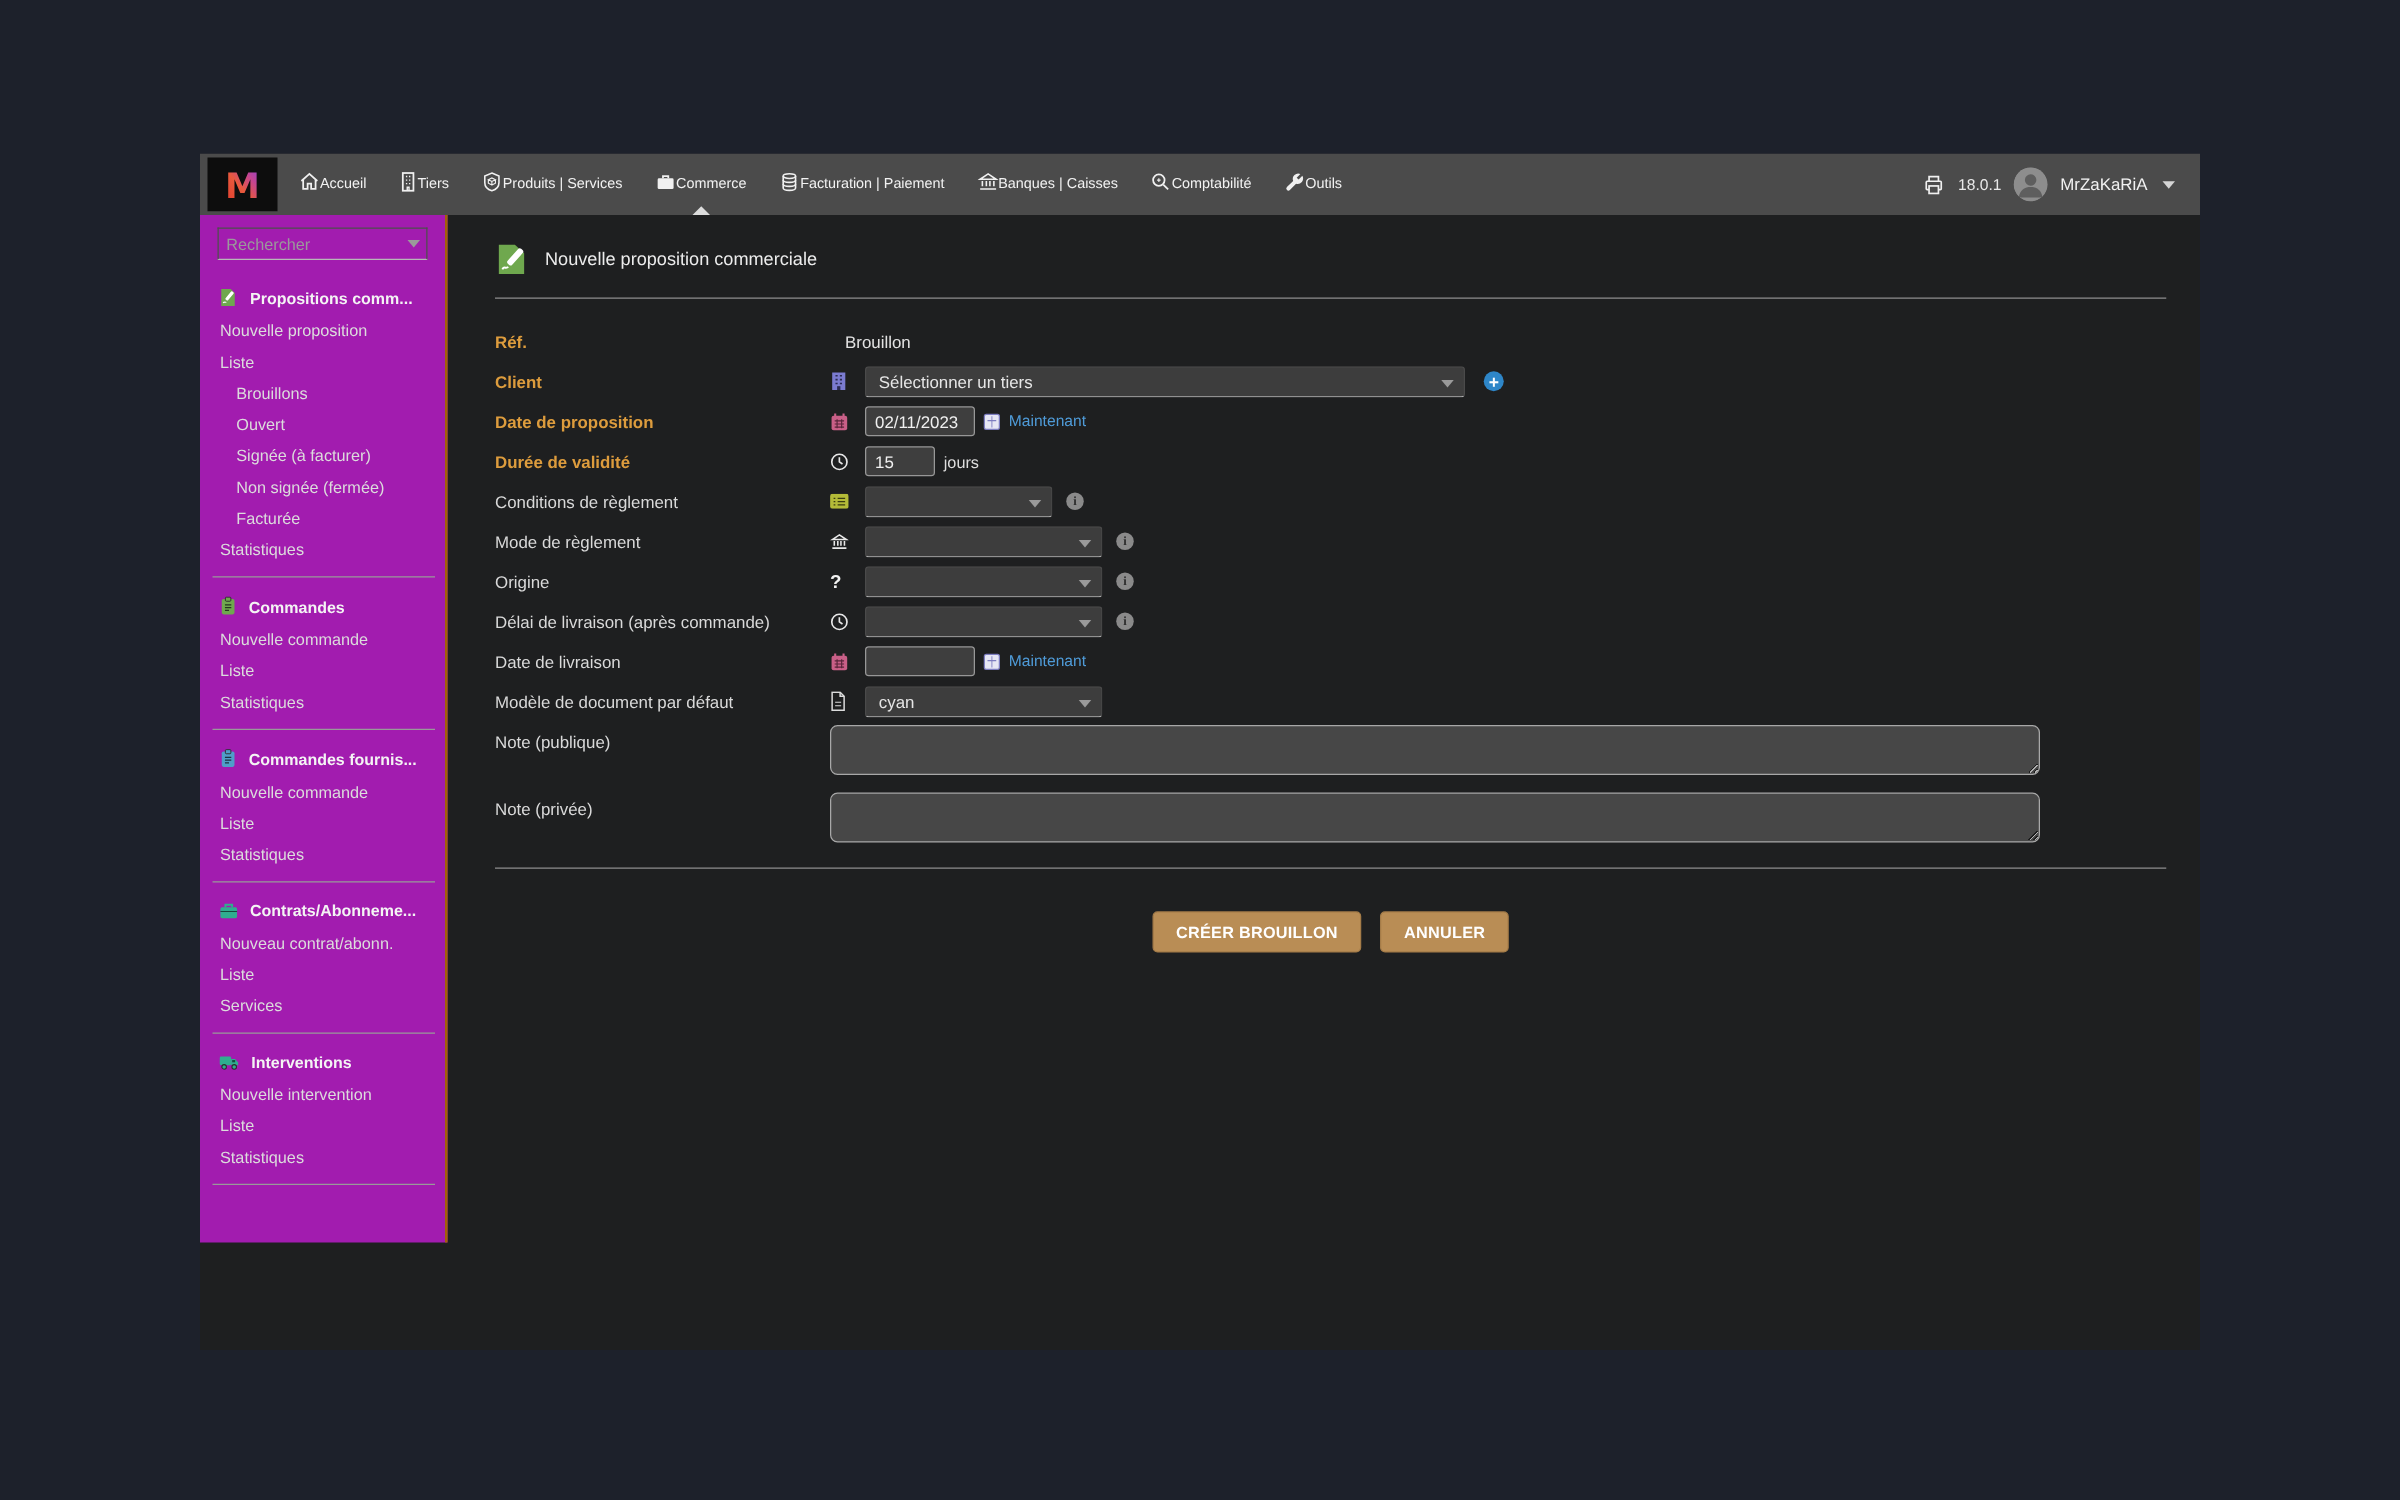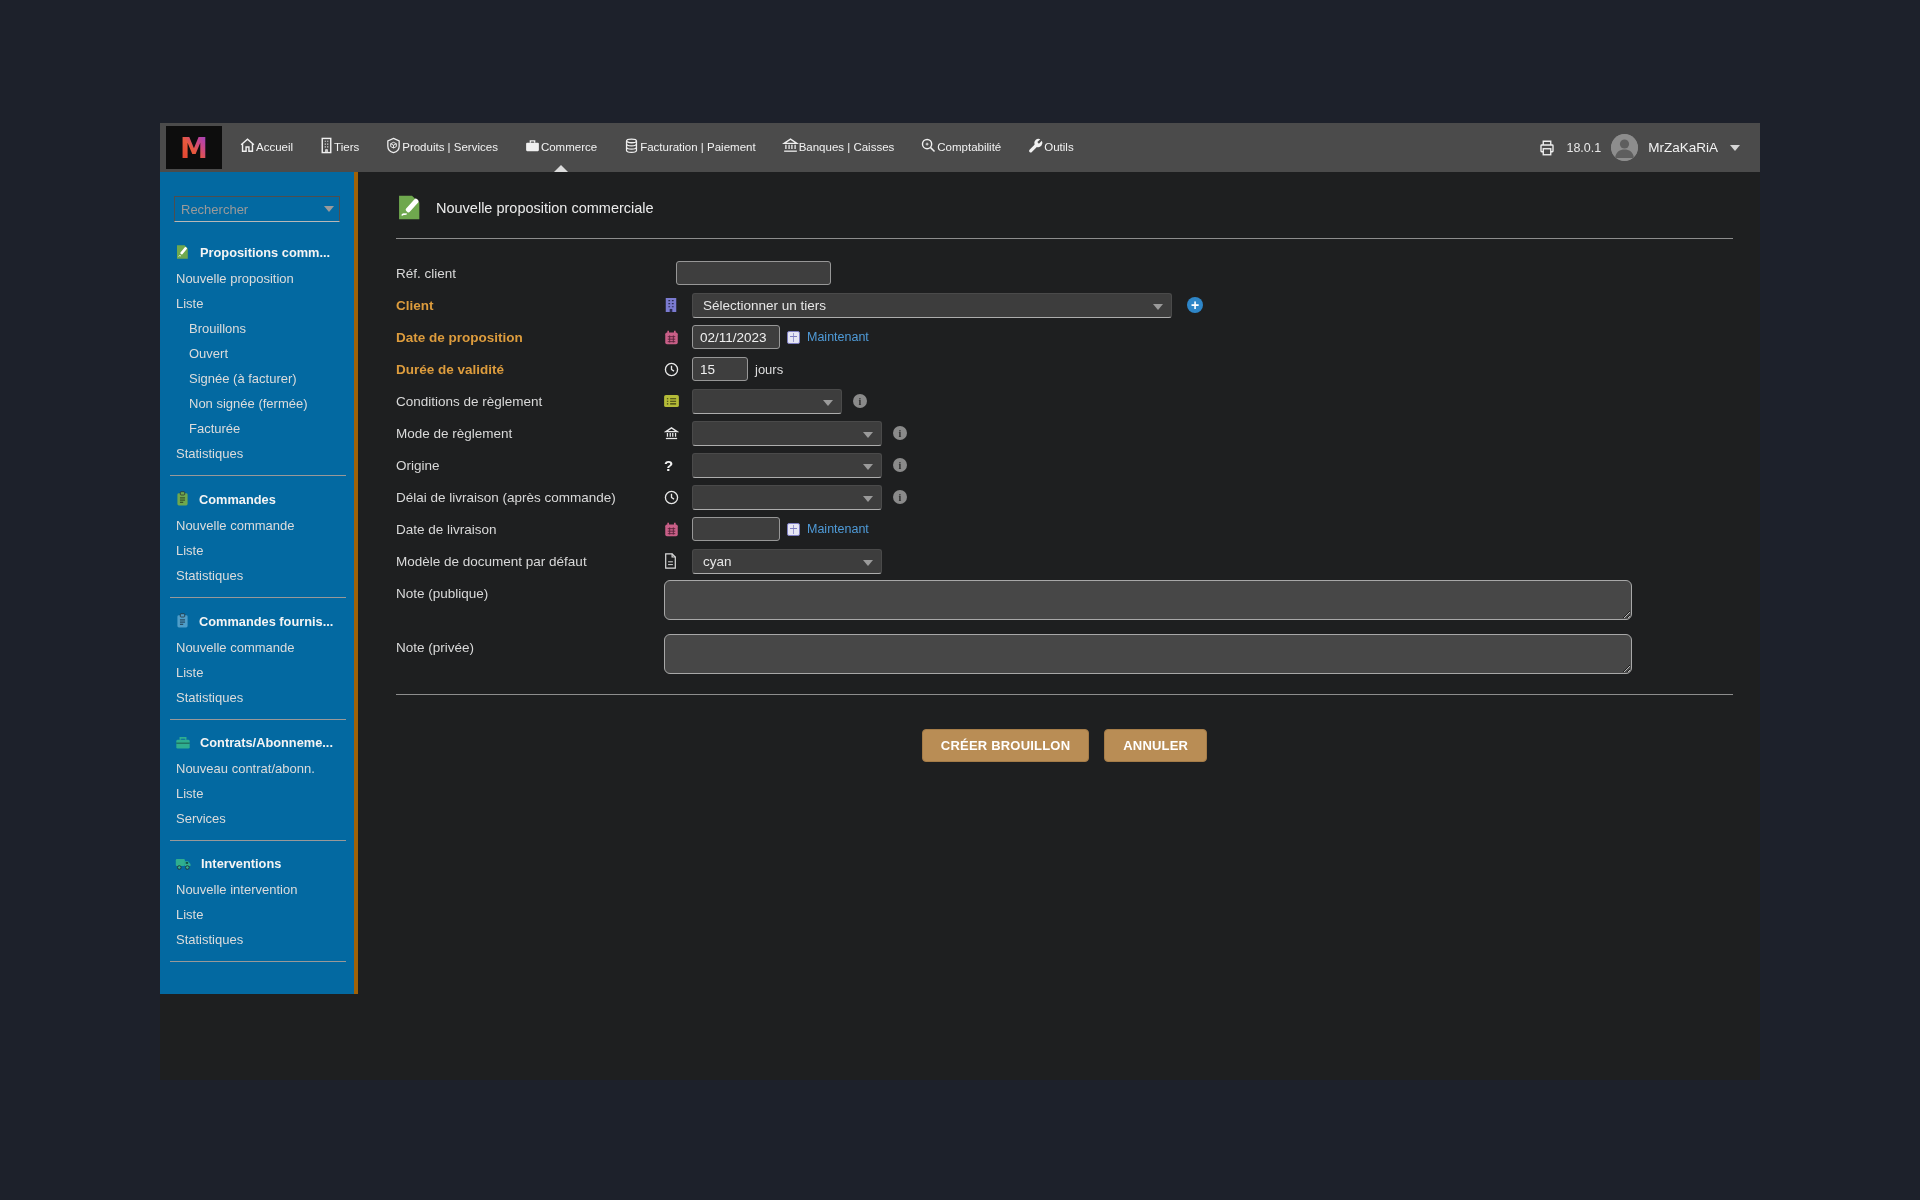--- a/index.html
+++ b/index.html
@@ -20,21 +20,21 @@
   .nav-item.active .notch { position:absolute; bottom:0; left:50%; margin-left:-7px; width:0; height:0;
     border-left:7px solid transparent; border-right:7px solid transparent; border-bottom:7px solid #dcdcdc; }
   .nav-right { margin-left:auto; display:flex; align-items:center; gap:10px; padding-right:20px; }
   .nav-version { font-size:12.5px; color:#e8e8e8; }
   .avatar { width:27px; height:27px; border-radius:50%; background:#8d8d8d; overflow:hidden; display:flex; align-items:center; justify-content:center; }
   .nav-user { font-size:13.5px; color:#f2f2f2;text-align:center; }
   .chev-down { width:0; height:0; border-left:5px solid transparent; border-right:5px solid transparent; border-top:6px solid #d5d5d5; margin-left:2px; }
 
   
   .app-body { display:flex; height:908px; }
-  .sidebar { width:198px; flex:none; background:#0369a1; height:822px; border-right:4px solid #a16207; padding-top:20px; }
+  .sidebar { width:198px; flex:none; background:#a21caf; height:822px; border-right:2px solid #a16207; padding-top:6px; }
   .search-wrap { margin:4px 14px 16px 14px; position:relative; }
   .search-input { width:100%; height:26px; background:transparent; border:1px solid #4e4e4e; border-bottom:1px solid #b8b8b8;
     color:#cfcfcf; font-size:13px; padding:0 20px 0 6px; font-family:inherit; }
   .search-input::placeholder { color:#9a9a9a; }
   .search-caret { position:absolute; right:6px; top:10px; width:0; height:0; border-left:5px solid transparent; border-right:5px solid transparent; border-top:6px solid #9a9a9a; }
   .sec-header { display:flex; align-items:center; gap:9px; padding:6px 8px 6px 15px; }
   .sec-title { font-size:12.8px; font-weight:bold; color:#f4f4f4; white-space:nowrap; }
   .side-item { font-size:13px; color:#dcdcdc; padding:5px 8px 5px 16px; cursor:pointer; white-space:nowrap; }
   .side-item.ind { padding-left:29px; }
   .side-sep { border-top:1px solid #999; margin:9px 8px 9px 10px; }
@@ -300,27 +300,27 @@
             <path fill="#6fa84e" d="M2.5 1.5 H13 L19 7 V20.5 H2.5 Z"></path>
             <rect x="11.5" y="3" width="4" height="13" rx="1.4" transform="rotate(42 13.5 9)" fill="#fff"></rect>
             <path d="M4.8 17.5 C6 15 7.2 17.6 8.6 15.8" stroke="#fff" stroke-width="1.3" fill="none"></path>
           </svg>
         <span class="page-title">Nouvelle proposition commerciale</span>
       </div>
       <div class="rule"></div>
 
       <div class="form">
 
-
-        <div class="frow">
-          <span class="flabel">Réf. client</span>
-          <div class="fcontent">
-            <input type="text" class="tinput w-ref" value="" style="">
-          </div>
-        </div>
+        <div class="frow">
+          <span class="flabel req">Réf.</span>
+          <div class="fcontent">
+            <span class="plain-val">Brouillon</span>
+          </div>
+        </div>
+
 
         <div class="frow">
           <span class="flabel req">Client</span>
           <div class="fcontent">
             <span class="ficon">
               <svg width="14" height="16" viewBox="0 0 16 18">
                   <rect x="2" y="1" width="12" height="16" fill="#7b7bd0"></rect>
                   <path d="M5 4 H7 M9 4 H11 M5 7.5 H7 M9 7.5 H11 M5 11 H7 M9 11 H11" stroke="#2b2b52" stroke-width="1.4"></path>
                   <rect x="6.5" y="13.5" width="3" height="3.5" fill="#2b2b52"></rect>
                 </svg>

